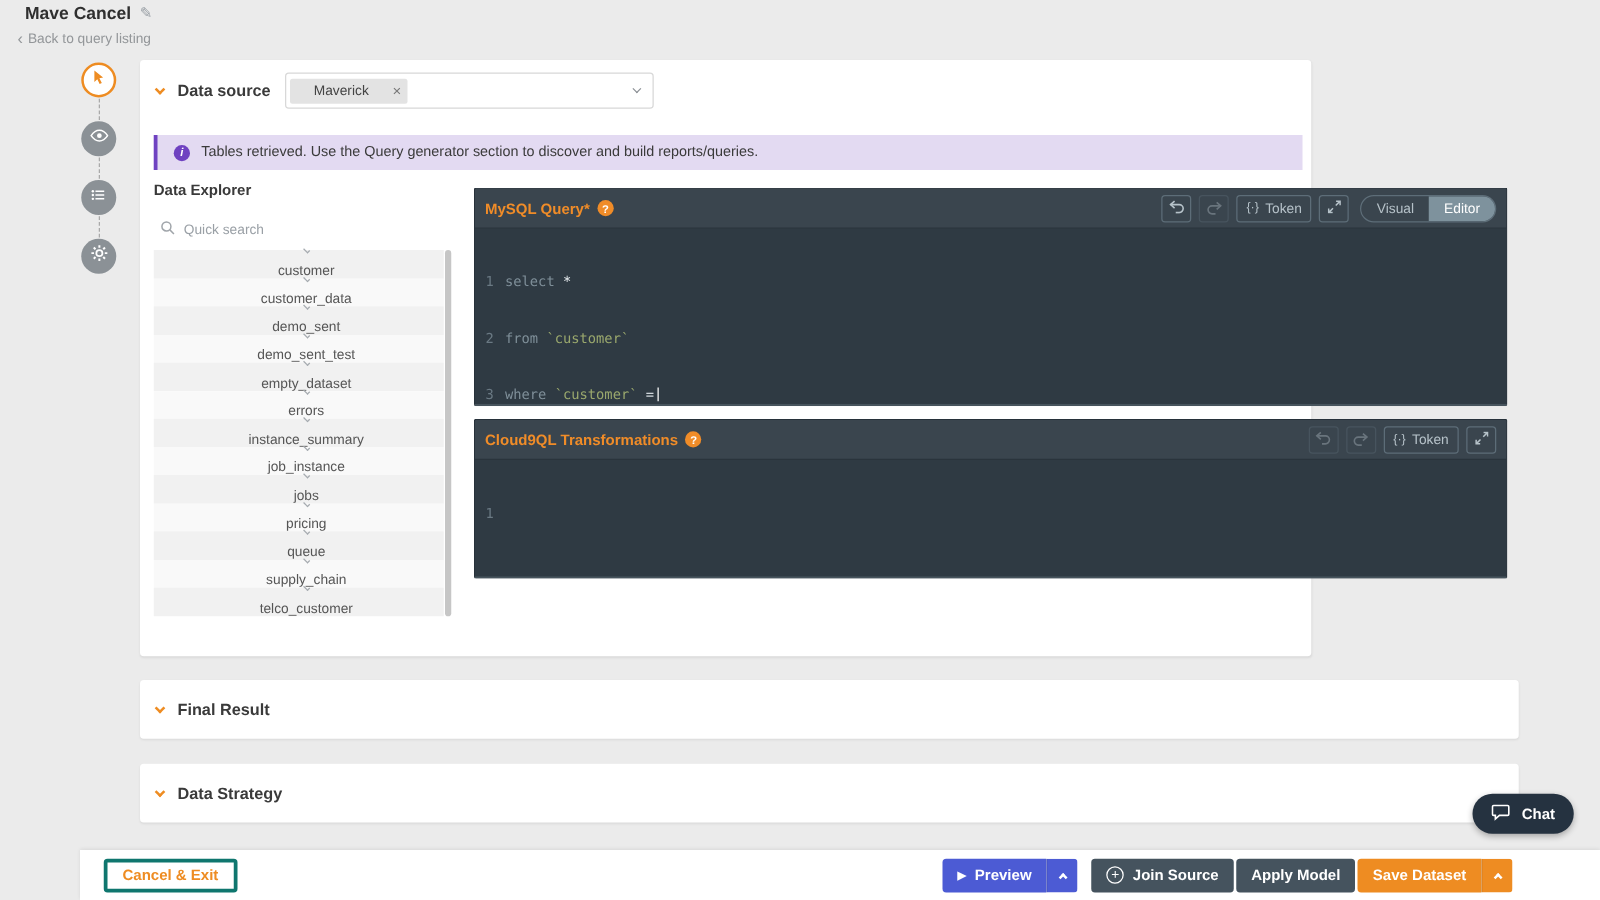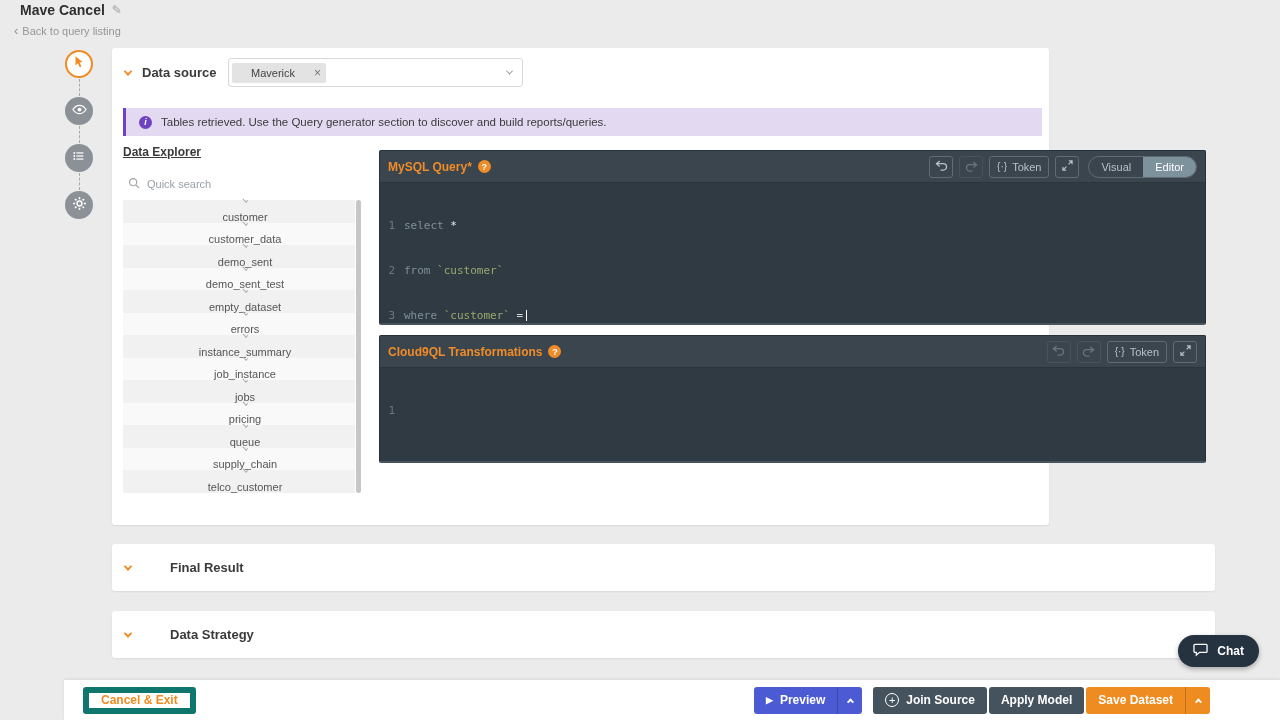--- a/index.html
+++ b/index.html
@@ -30,21 +30,21 @@
   
   .stepper { position:absolute; left:65px; top:50px; width:28px; display:flex; flex-direction:column; align-items:center; }
   .step { width:28px; height:28px; border-radius:50%; background:#8b9196; display:flex; align-items:center; justify-content:center; flex:none; }
   .step.active { background:#fff; border:2px solid #ee8c22; }
   .connector { height:17px; border-left:1px dashed #a9a9a9; margin:1px 0; }
 
   
   .card { position:absolute; background:#fff; border-radius:3px; box-shadow:0 1px 2px rgba(0,0,0,.08); }
   .main-card { left:112px; top:48px; width:937px; height:477px; }
   .slim { left:112px; width:1103px; height:47px; display:flex; align-items:center; gap:11px; padding-left:13px; }
-  .slim .sec-label { font-size:13px; font-weight:600; color:#3a3a3a;margin-left:28px; }
+  .slim .sec-label { font-size:13px; font-weight:600; color:#3a3a3a; }
   #final-result { top:544px; }
   #data-strategy { top:611px; }
 
   
   .ds-row { position:absolute; left:13px; top:10px; height:29px; display:flex; align-items:center; gap:11px; }
   .sec-label { font-size:13px; font-weight:600; color:#3a3a3a; }
   .select { position:absolute; left:116px; top:10px; width:295px; height:29px; background:#fff;
             border:1px solid #d8d8d8; border-radius:3px; display:flex; align-items:center; padding:0 10px 0 3px; }
   .tag { background:#e3e3e3; border-radius:2px; font-size:11px; color:#444; padding:4px 5px 4px 19px;
          display:flex; align-items:center; gap:19px;justify-content:flex-end; }
@@ -52,21 +52,21 @@
   .select .cv { margin-left:auto; }
 
   
   .banner { position:absolute; left:11px; top:60px; right:7px; height:28px; background:#e3daf2;
             border-left:3px solid #6f42c1; display:flex; align-items:center; gap:9px; padding-left:13px;
             font-size:11.5px; color:#3a3a3a; }
   .info-i { width:13px; height:13px; border-radius:50%; background:#6f42c1; color:#fff; font-size:9px;
             font-weight:bold; font-style:italic; display:flex; align-items:center; justify-content:center; flex:none; }
 
   
-  .exp-title { position:absolute; left:11px; top:97px; font-size:12px; font-weight:bold; color:#3a3a3a;text-decoration:underline; }
+  .exp-title { position:absolute; left:11px; top:97px; font-size:12px; font-weight:bold; color:#3a3a3a; }
   .searchbox { position:absolute; left:11px; top:125px; width:232px; height:22px; display:flex; align-items:center; gap:7px; padding-left:5px; }
   .searchbox input { border:none; outline:none; background:transparent; font-family:"Liberation Sans",sans-serif;
                      font-size:11px; color:#555; width:180px; }
   .searchbox input::placeholder { color:#9aa0a6; }
   .tables { position:absolute; left:11px; top:152px; width:238px; height:293px; }
   .trow { width:232px; height:22.5px; display:flex; align-items:center; gap:8px; padding-left:12px;
           font-size:11px; color:#555;flex-direction:column; }
   .trow:nth-child(odd) { background:#f1f1f1; }
   .trow:nth-child(even) { background:#f9f9f9; }
   .tbar { position:absolute; right:0; top:0; width:5px; height:293px; background:#c6c6c6; border-radius:3px; }
@@ -99,21 +99,21 @@
   .plain { color:#e8edf0; }
   .str { color:#9aa86d; }
   .op { color:#cfd6db; }
   .caret { display:inline-block; width:1px; height:11px; background:#fff; margin-left:3px; transform:translateY(2px); }
 
   
   footer { position:absolute; left:64px; right:0; bottom:0; height:40px; background:#fff;
            box-shadow:0 -1px 3px rgba(0,0,0,.08); display:flex; align-items:center; padding:0 70px 0 19px; }
   .btn { height:27px; border:none; border-radius:3px; color:#fff; font-size:12px; font-weight:bold;
          font-family:"Liberation Sans",sans-serif; display:flex; align-items:center; gap:7px; padding:0 12px; }
-  .btn.outline { background:#fff; border:6px solid #0f766e; color:#ee8c22; }
+  .btn.outline { background:#fff; border:3px solid #0f766e; color:#ee8c22; }
   .btn.blue { background:#4c5bd4; }
   .btn.dark { background:#45535e; }
   .btn.orange { background:#ee8c22; }
   .fright { margin-left:auto; display:flex; align-items:center; gap:2px; }
   .split { display:flex; }
   .split .main { border-radius:3px 0 0 3px; }
   .split .arrow { width:25px; padding:0; justify-content:center; border-radius:0 3px 3px 0;
                   border-left:1px solid rgba(0,0,0,.18); }
   .split.preview-group { margin-right:9px; }
   .play { font-size:9px; line-height:1; }

